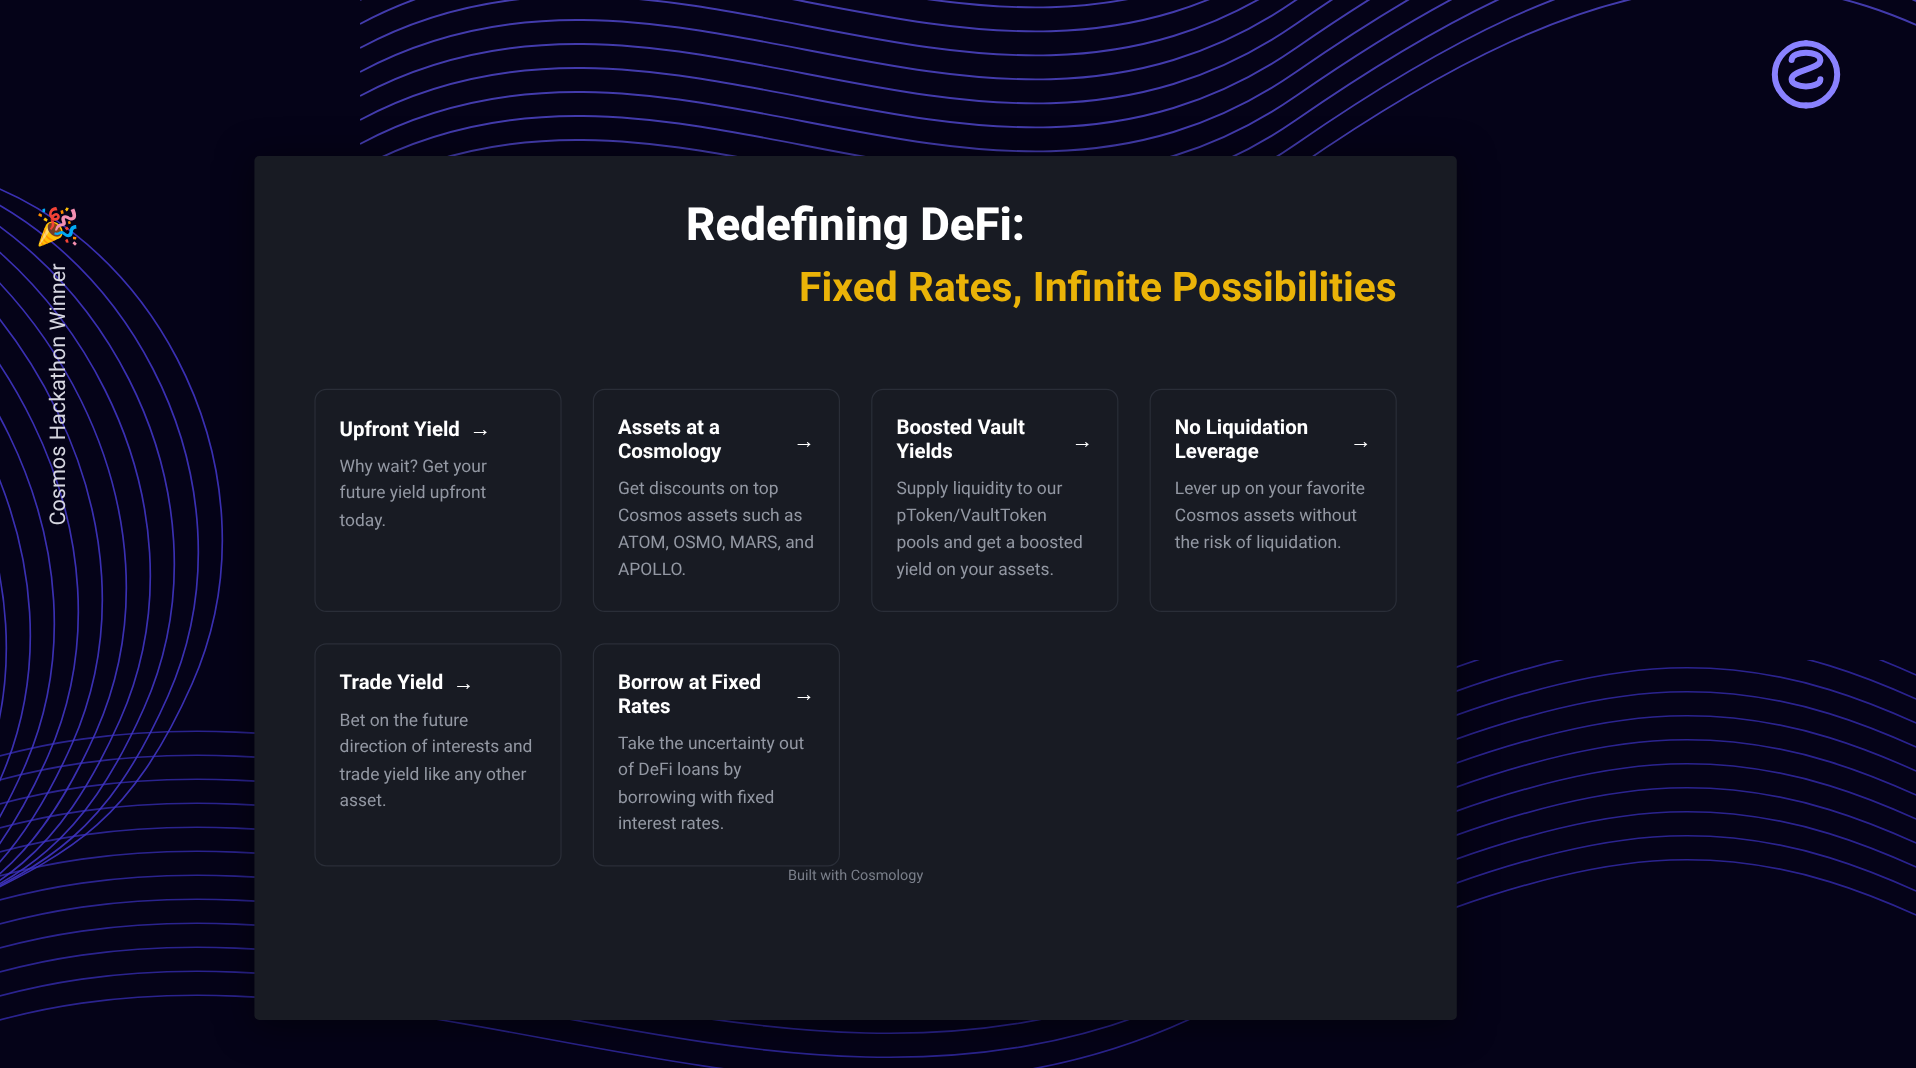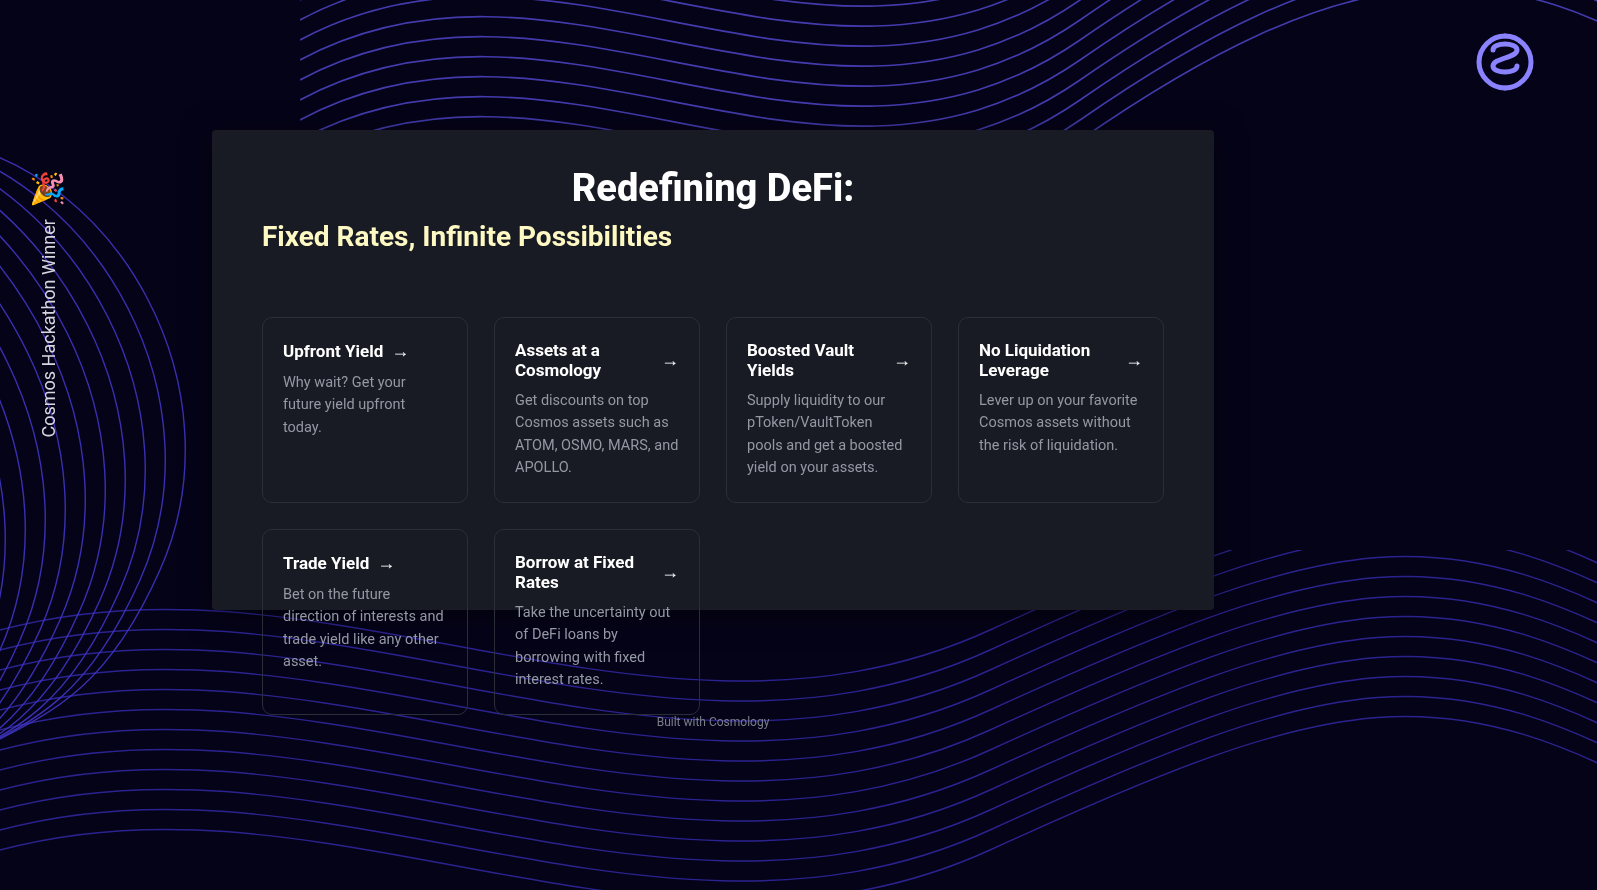--- a/index.html
+++ b/index.html
@@ -76,38 +76,38 @@
     font-size: 30px;
     transform: rotate(90deg);
     display: inline-block;
   }
 
   
   .panel {
     position: absolute;
     top: 130px; left: 212px;
     width: 1002px;
-    height: 480px;
+    height: 720px;
     background: #181b23;
     border-radius: 4px;
     padding: 30px 50px 24px 50px;
     box-shadow: 0 4px 30px rgba(0,0,0,0.5);
   }
   .panel-title {
     text-align: center;
     font-size: 38px;
     font-weight: 800;
     color: #fff;
     margin-top: 6px;
   }
   .panel-subtitle {
-    text-align: left;
-    font-size: 28px;
+    text-align: right;
+    font-size: 34px;
     font-weight: 700;
-    color: #fef9c3;
+    color: #eab308;
     margin-top: 10px;
   }
 
   .card-grid {
     margin-top: 64px;
     display: grid;
     grid-template-columns: repeat(4, 1fr);
     gap: 26px;
   }
   .feature-card {

